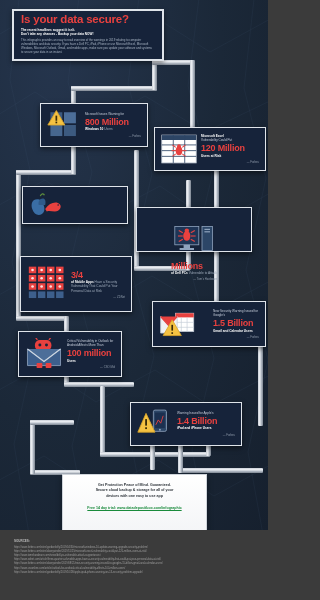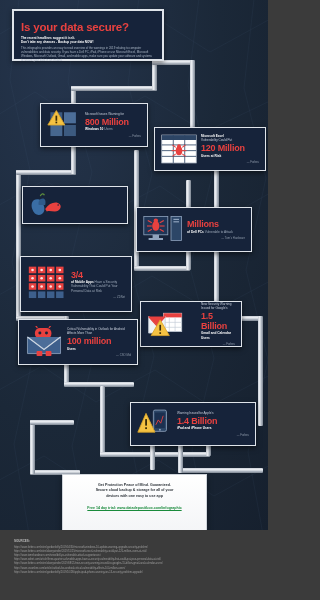--- a/index.html
+++ b/index.html
@@ -31,21 +31,21 @@
     background:linear-gradient(90deg,#c9ced6 0%,#eef1f5 35%,#aab2bd 70%,#7d8691 100%);
   }
 
   
   .board{
     position:absolute;
     background:#16233a;
     border:2px solid #dfe4ea;
     box-shadow:0 2px 5px rgba(0,0,0,.45);
   }
-  #header-board{ left:12px; top:9px; width:152px; height:52px; padding:10px 7px; }
+  #header-board{ left:12px; top:9px; width:152px; height:52px; padding:2px 7px; }
   #header-title{
     color:#e8413f; font-weight:bold; font-size:11.5px; letter-spacing:-.2px;
     line-height:12px; margin-bottom:3px;
   }
   #header-sub{
     color:#ffffff; font-weight:bold; font-size:3.1px; line-height:4.1px;
     margin-bottom:3px;
   }
   #header-body{
     color:#aab6c6; font-size:2.85px; line-height:3.9px;
@@ -76,25 +76,25 @@
     letter-spacing:-.2px; margin:.5px 0;
   }
   .sub{ color:#ffffff; font-weight:bold; font-size:3.2px; line-height:4.3px; }
   .sub span{ color:#9fabbb; font-weight:normal; }
   .src{ color:#8e9aaa; font-size:2.8px; text-align:right; margin-top:2px; }
 
   
   #card-windows { left:40px;  top:103px; width:108px; height:44px; }
   #card-excel   { left:154px; top:127px; width:112px; height:44px; }
   #card-ios     { left:22px;  top:186px; width:106px; height:38px; }
-  #card-dell    { left:136px; top:207px; width:116px; height:45px; }
+  #card-dell    { left:136px; top:207px; width:116px; height:45px;flex-direction:column; }
   #card-mobile  { left:20px;  top:256px; width:112px; height:56px; }
-  #card-gmail   { left:140px; top:301px; width:102px; height:46px;gap:16px; }
-  #card-outlook { left:18px;  top:319px; width:120px; height:46px; }
-  #card-apple   { left:130px; top:402px; width:126px; height:44px;justify-content:center; }
+  #card-gmail   { left:152px; top:301px; width:114px; height:46px;gap:16px; }
+  #card-outlook { left:18px;  top:331px; width:104px; height:46px; }
+  #card-apple   { left:130px; top:402px; width:112px; height:44px;justify-content:center; }
 
   
   #cta{
     position:absolute; left:62px; top:474px; width:145px; height:58px;
     background:linear-gradient(180deg,#ffffff 0%,#f4f5f7 100%);
     border:1px solid #cfd4da; box-shadow:0 3px 6px rgba(0,0,0,.4);
     padding:8px 7px 6px; text-align:center;
   }
   #cta-body{ color:#2d3339; font-size:3.6px; line-height:5.4px; font-weight:bold; }
   #cta-link{ color:#1a8b3c; font-weight:bold; font-size:3.6px; margin-top:7px; display:block; }

